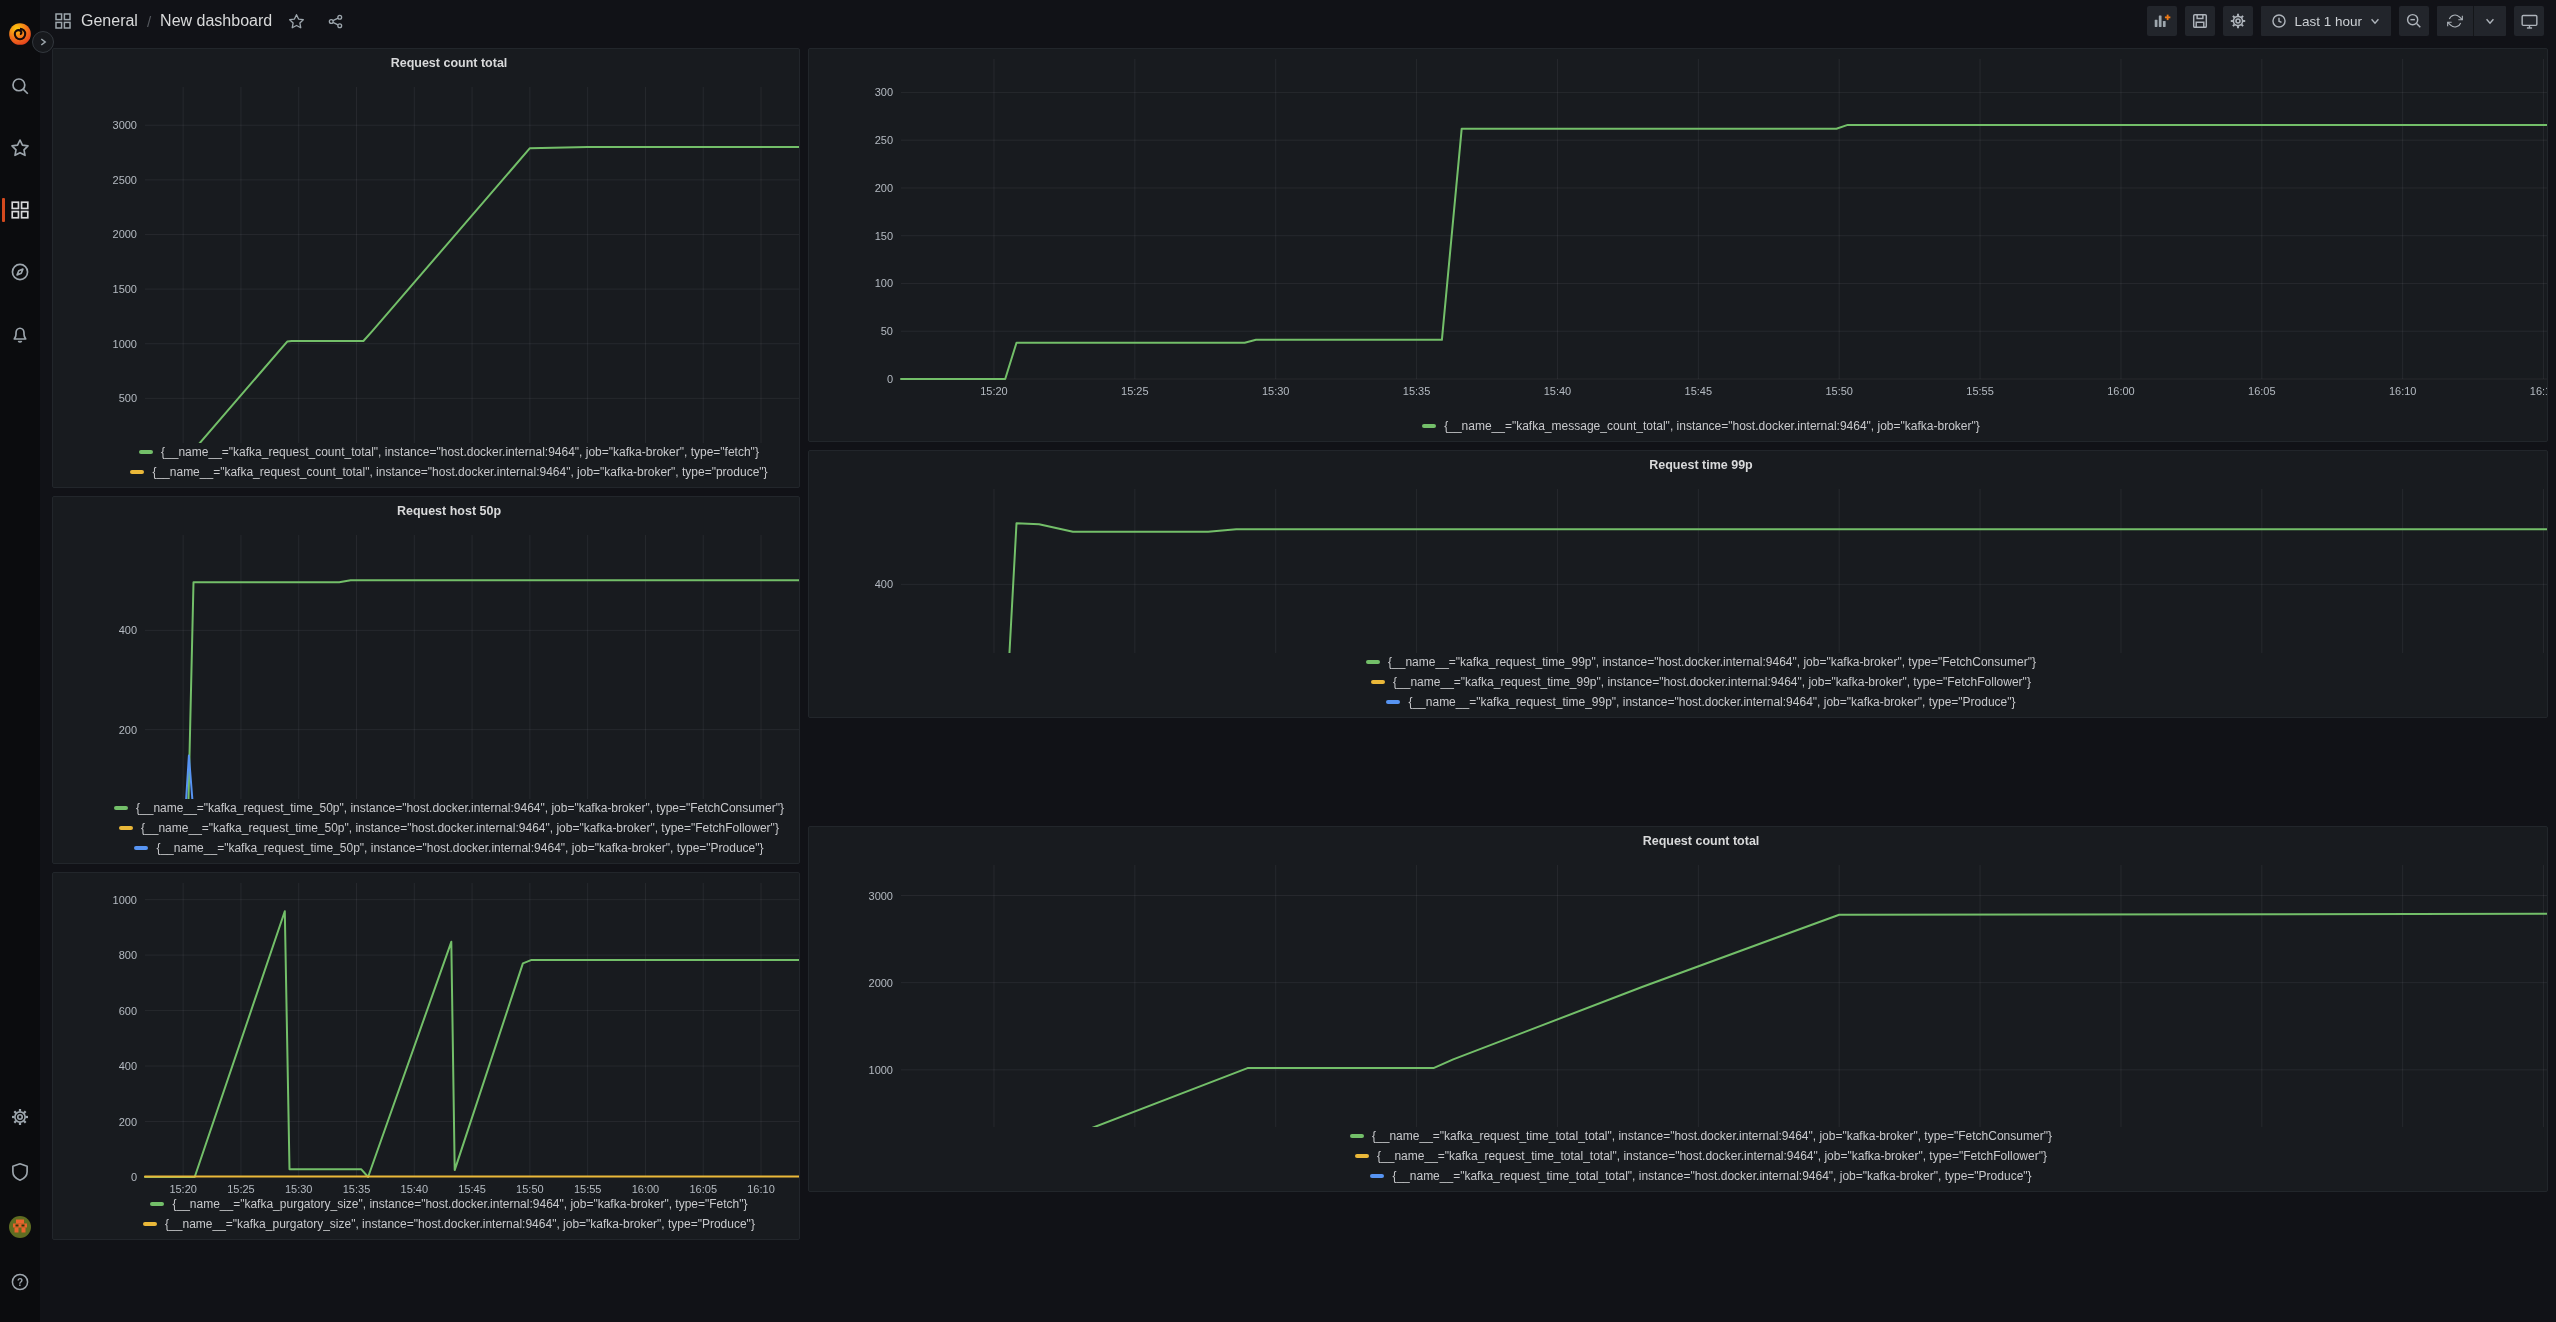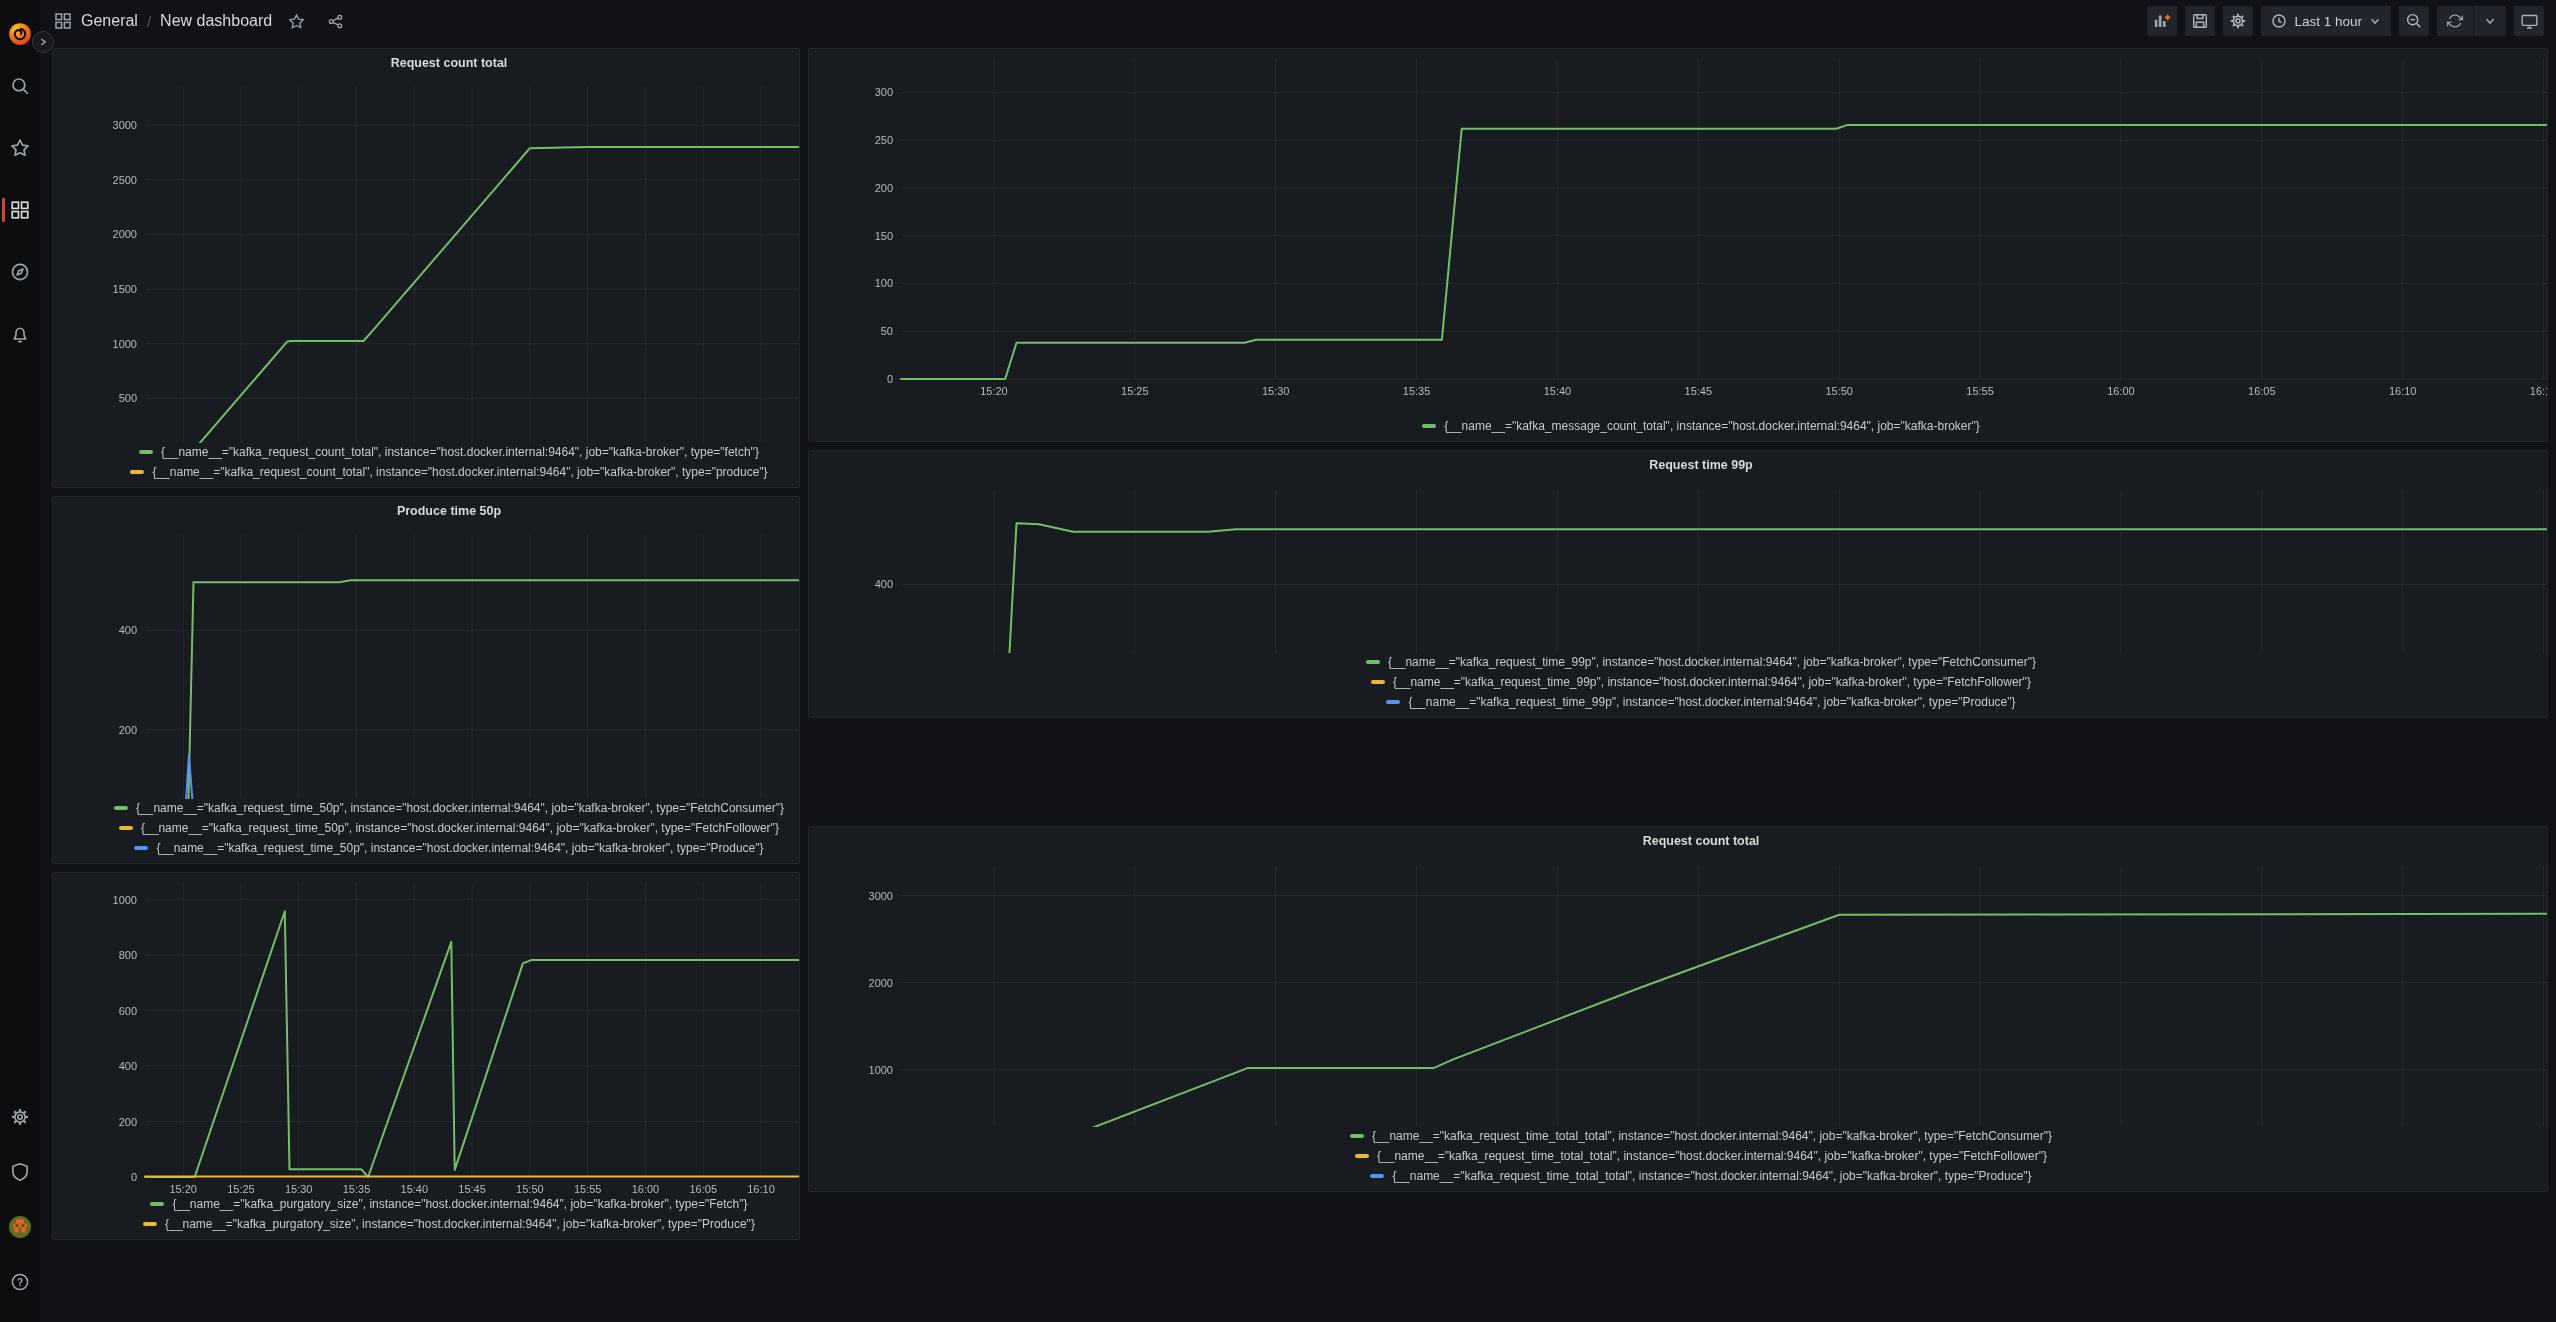--- a/index.html
+++ b/index.html
@@ -307,21 +307,21 @@
           <span class="leg-text">{__name__="kafka_request_count_total", instance="host.docker.internal:9464", job="kafka-broker", type="fetch"}</span>
         </div>
         <div class="leg-row">
           <span class="leg-swatch" style="background: rgb(234, 184, 57);"></span>
           <span class="leg-text">{__name__="kafka_request_count_total", instance="host.docker.internal:9464", job="kafka-broker", type="produce"}</span>
         </div>
       </div>
   </section>
 
   <section class="panel" style="left:52px;  top:496px; width:748px;  height:368px">
-    <div class="panel-title">Produce time 50p</div>
+    <div class="panel-title">Request host 50p</div>
     <div class="chart"><svg class="chart-svg" width="746" height="328">
           <line x1="84.14070351758795" y1="10" x2="84.14070351758795" y2="304" stroke="rgba(204,204,220,0.08)" stroke-width="1"></line>
           <text x="84.14070351758795" y="320" text-anchor="middle">15:20</text>
           <line x1="141.92964824120605" y1="10" x2="141.92964824120605" y2="304" stroke="rgba(204,204,220,0.08)" stroke-width="1"></line>
           <text x="141.92964824120605" y="320" text-anchor="middle">15:25</text>
           <line x1="199.71859296482413" y1="10" x2="199.71859296482413" y2="304" stroke="rgba(204,204,220,0.08)" stroke-width="1"></line>
           <text x="199.71859296482413" y="320" text-anchor="middle">15:30</text>
           <line x1="257.5075376884422" y1="10" x2="257.5075376884422" y2="304" stroke="rgba(204,204,220,0.08)" stroke-width="1"></line>
           <text x="257.5075376884422" y="320" text-anchor="middle">15:35</text>
           <line x1="315.2964824120603" y1="10" x2="315.2964824120603" y2="304" stroke="rgba(204,204,220,0.08)" stroke-width="1"></line>

